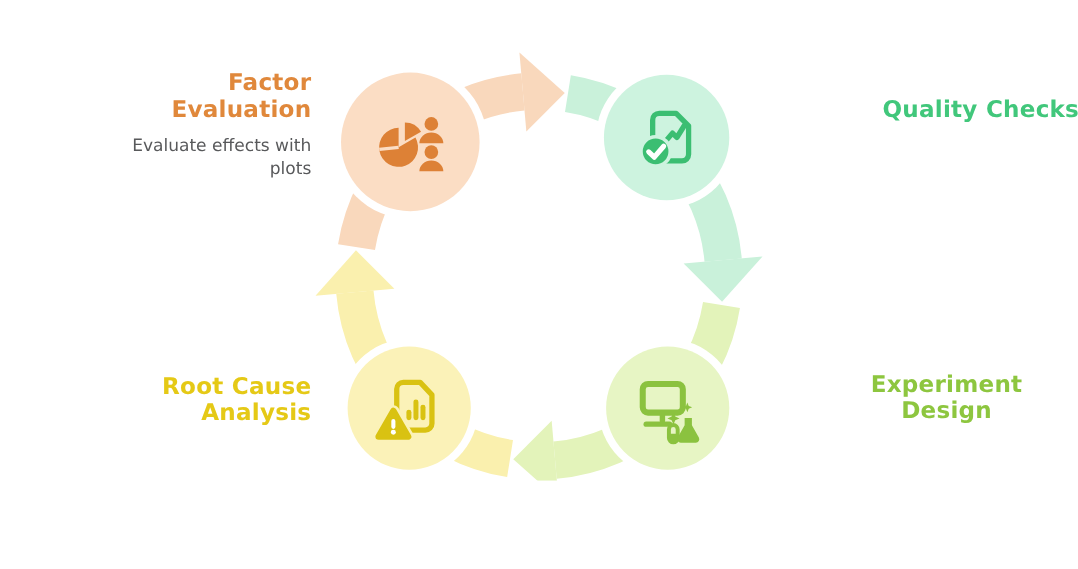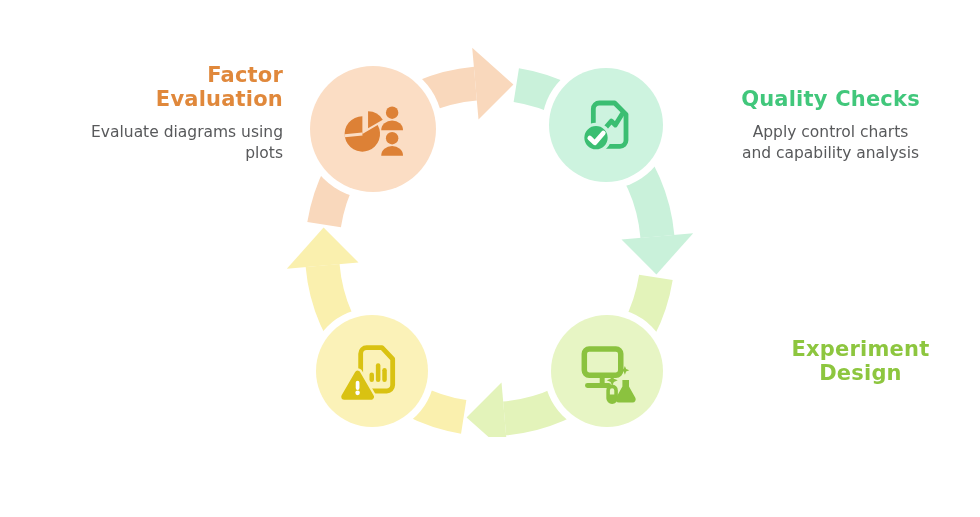--- a/index.html
+++ b/index.html
@@ -8,21 +8,21 @@
   .ring{position:absolute;left:0;top:0;z-index:0;}
   .ring path.arc{fill:none;stroke-width:34;}
   .node-circle{position:absolute;border-radius:50%;box-shadow:0 0 0 7px #ffffff;
                display:flex;align-items:center;justify-content:center;z-index:1;}
   .circle-tl{left:310px;top:66px;width:126px;height:126px;}
   .circle-tr{left:549px;top:68px;width:114px;height:114px;}
   .circle-br{left:551px;top:315px;width:112px;height:112px;}
   .circle-bl{left:316px;top:315px;width:112px;height:112px;}
   .node-text{position:absolute;z-index:1;}
   .text-tl{left:48px;top:64px;width:235px;text-align:right;}
-  .text-tr{left:708px;top:88px;width:245px;text-align:center;}
+  .text-tr{left:736px;top:88px;width:245px;text-align:right;}
   .text-br{left:738px;top:338px;width:245px;text-align:center;}
   .text-bl{left:48px;top:340px;width:235px;text-align:right;}
   .node-title{margin:0;font-size:21px;font-weight:700;line-height:1.14;
               letter-spacing:.2px;white-space:pre-line;}
   .node-desc{margin:10px 0 0 0;font-size:15.5px;line-height:1.38;white-space:pre-line;}
 </style>
 </head>
 <body>
 
 <div class="canvas" style="background-color: rgb(255, 255, 255);">
@@ -81,31 +81,31 @@
       <path fill="none" stroke-width="8" stroke-linejoin="round" d="M13.2,26 L23.2,43.4 H3.2 Z" style="stroke: rgb(251, 242, 184);"></path>
       <path fill="currentColor" stroke="currentColor" stroke-width="4.5" stroke-linejoin="round" d="M13.2,26 L23.2,43.4 H3.2 Z"></path>
       <path fill="none" stroke="#ffffff" stroke-width="2.8" stroke-linecap="round" d="M13.2,32.8 V36.8"></path>
       <circle fill="#ffffff" cx="13.2" cy="40.4" r="1.7"></circle>
     </svg>
   </div>
 
   <div class="node-text text-tl">
     <h2 class="node-title" style="color: rgb(224, 136, 59);">Factor
 Evaluation</h2>
-    <p class="node-desc" style="color: rgb(88, 89, 91);">Evaluate diagrams using
+    <p class="node-desc" style="color: rgb(88, 89, 91);">Evaluate effects with
 plots</p>
   </div>
 
   <div class="node-text text-tr">
     <h2 class="node-title" style="color: rgb(65, 199, 123);">Quality Checks</h2>
-    <p class="node-desc" style="color: rgb(88, 89, 91);">Apply control charts
-and capability analysis</p>
   </div>
 
   <div class="node-text text-br">
     <h2 class="node-title" style="color: rgb(141, 198, 63);">Experiment
 Design</h2>
   </div>
 
   <div class="node-text text-bl">
+    <h2 class="node-title" style="color: rgb(229, 201, 22);">Root Cause
+Analysis</h2>
   </div>
 
 </div>
 
 </body></html>

